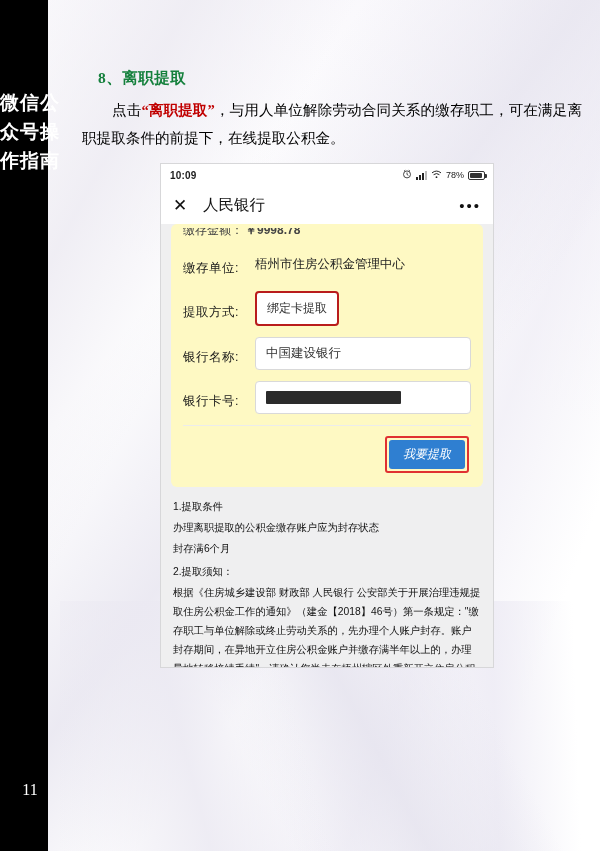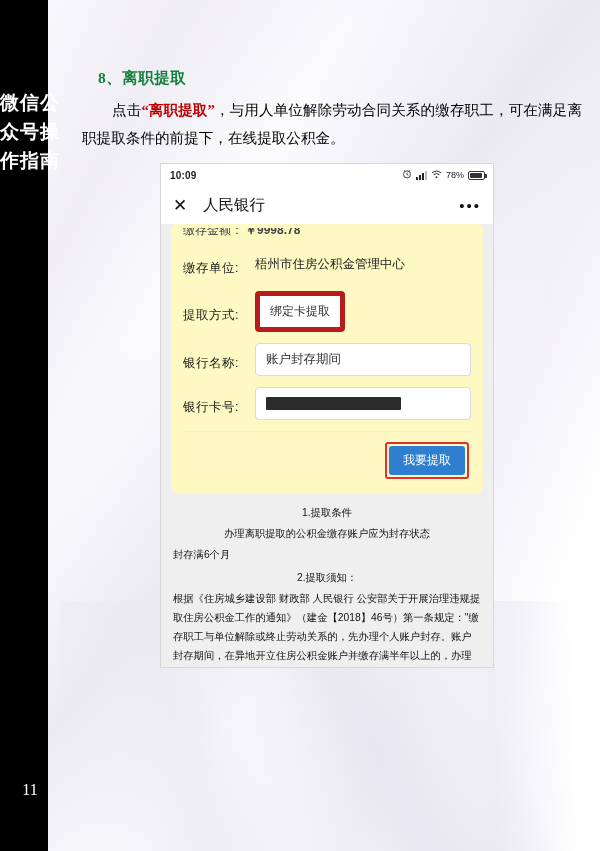--- a/index.html
+++ b/index.html
@@ -213,21 +213,21 @@
     font-size: 12.5px;
     color: #1a1a1a;
     letter-spacing: .5px;
     margin-top: 8px;
   }
   .form-static {
     font-size: 12.5px;
     color: #222;
   }
   .pill {
-    border: 5px solid #b91c1c;
+    border: 2px solid #b91c1c;
     border-radius: 4px;
     padding: 7px 10px;
     font-size: 12px;
     color: #333;
     background: #fff;
     display: inline-block;
   }
   .field-box {
     flex: 1;
     border: 1px solid #d9d9d9;
@@ -265,32 +265,33 @@
     display: inline-block;
   }
   .submit-btn {
     background: #2f7fd1;
     color: #fff;
     font-size: 12px;
     padding: 6px 14px;
     border: none;
     border-radius: 3px;
     display: block;
+    font-style: italic;
   }
 
   
   .notes {
     padding: 10px 12px 6px 12px;
     font-size: 10.3px;
     line-height: 19px;
     color: #111;
     position: relative;
   }
   .notes p { margin: 0 0 4px 0; }
-  .notes .tight { margin-bottom: 2px; text-align: center; }
+  .notes .tight { margin-bottom: 2px; }
 </style>
 </head>
 <body>
 
 <div class="page"></div>
 
 <div class="sidebar">
   <div class="sidebar-title">微信公众号操作指南</div>
   <div class="page-number">11</div>
 </div>
@@ -353,21 +354,21 @@
         <div class="form-static">梧州市住房公积金管理中心</div>
       </div>
 
       <div class="form-row">
         <div class="form-label">提取方式:</div>
         <div class="pill">绑定卡提取</div>
       </div>
 
       <div class="form-row">
         <div class="form-label">银行名称:</div>
-        <div class="field-box">账户封存期间</div>
+        <div class="field-box">中国建设银行</div>
       </div>
 
       <div class="form-row">
         <div class="form-label">银行卡号:</div>
         <div class="field-box">
           <span class="redacted"></span>
         </div>
       </div>
 
       <div class="divider"></div>

